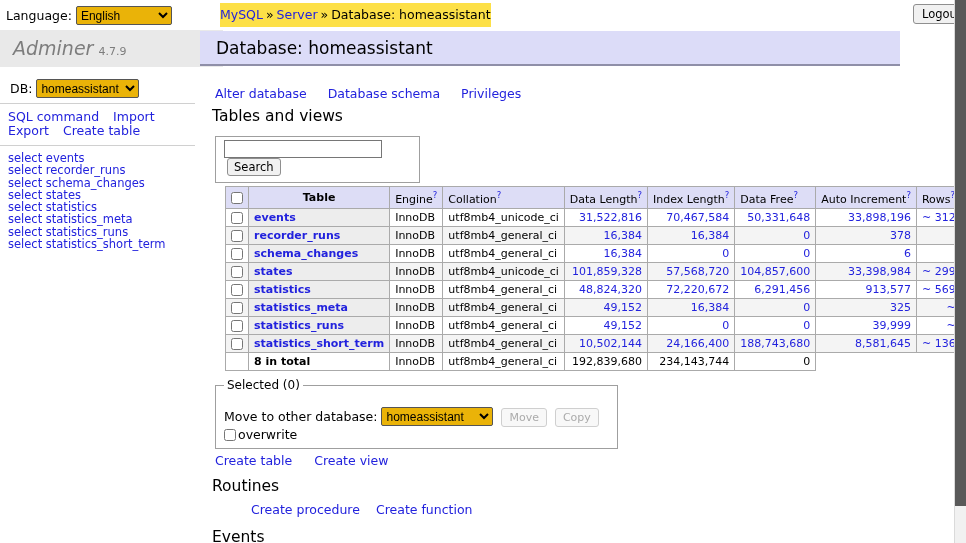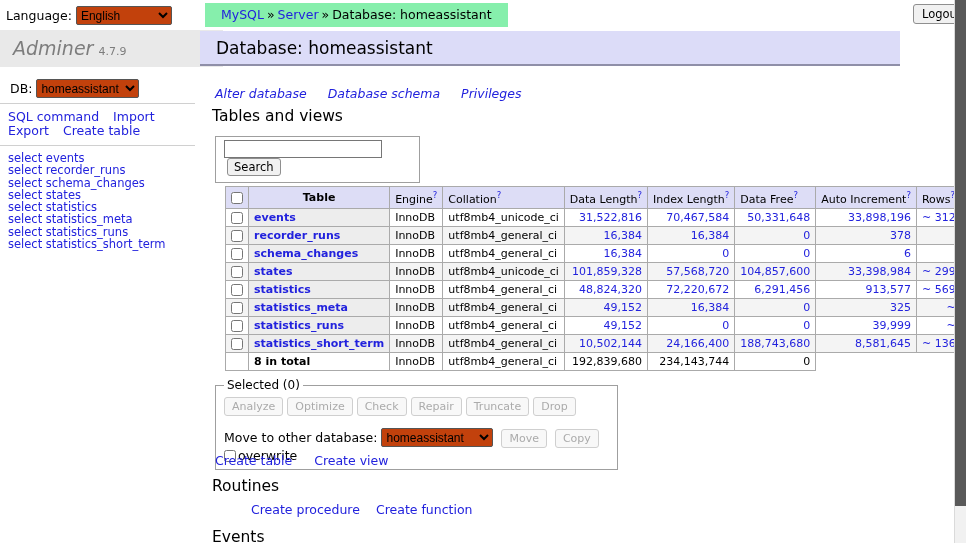--- a/index.html
+++ b/index.html
@@ -7,23 +7,23 @@
   body {
     width:966px; height:543px; position:relative; overflow:hidden;
     background:#fff; font-family:"DejaVu Sans", sans-serif; font-size:13px; color:#000;
   }
   a { color:#2222dd; text-decoration:none; cursor:pointer; }
   .abs { position:absolute; }
 
   
   #lang-row { top:6px; left:6px; }
   #lang-row label { font-size:12.5px; margin-right:4px; }
-  select { font-size:12px; height:19px; border:1px solid #555; background:#c2410c; border-radius:2px; }
+  select { font-size:12px; height:19px; border:1px solid #555; background:#eab308; border-radius:2px; }
   #language-select { width:96px; }
-  #breadcrumb { top:3px; left:205px; background:#86efac; padding:4px 16px 5px; font-size:12.5px; white-space:nowrap; }
+  #breadcrumb { top:3px; left:220px; background:#fde047; padding:4px 0 5px; font-size:12.5px; white-space:nowrap; }
   #breadcrumb .sep { color:#000; margin:0 3px; }
   .btn {
     font-family:"DejaVu Sans", sans-serif; font-size:11.5px; color:#000;
     background:#f1f1f1; border:1px solid #8f8f8f; border-radius:3px; padding:2px 8px; cursor:pointer;
   }
   .btn:disabled { color:#ababab; border-color:#cfcfcf; background:#f8f8f8; }
   #logout-button { top:4px; left:913px; }
 
   
   #logo-box { top:30px; left:0; width:223px; height:37px; background:#e9e9e9; line-height:37px; padding-left:13px; color:#7d7d7d; }
@@ -34,21 +34,21 @@
   #db-select { width:103px; }
   .side-hr { left:0; width:195px; border-top:1px solid #d0d0d0; height:0; }
   #side-links { top:110px; left:8px; width:180px; font-size:12.5px; line-height:14px; }
   #side-links a { margin-right:14px; white-space:nowrap; }
   #table-links { top:152px; left:8px; font-size:11.5px; line-height:12.3px; }
   #table-links a { display:block; white-space:nowrap; }
 
   
   #page-title-bar { top:31px; left:200px; width:700px; height:35px; background:#dcdcf8;
     border-bottom:2px solid #8f8fa8; line-height:34px; padding-left:16px; font-size:17px; }
-  #db-actions { top:86px; left:215px; font-size:12.5px;font-style:italic; }
+  #db-actions { top:86px; left:215px; font-size:12.5px; }
   #db-actions a { margin-right:17px; }
   .h3 { font-size:15.5px; font-weight:normal; color:#000; }
   #tables-heading { top:107px; left:212px; }
   fieldset { border:1px solid #9f9f9f; border-radius:0; margin:0; padding:3px 8px 6px; background:#fff; }
   legend { font-size:12px; padding:0 3px; }
   #search-fieldset { top:136px; left:215px; width:205px; }
   #search-input { width:158px; height:18px; border:1px solid #767676; font-size:12px; padding:1px 3px; }
   #search-fieldset .btn { margin-left:3px; padding:1px 6px; }
 
   
@@ -260,21 +260,20 @@
         <td class="num-black">192,839,680</td>
         <td class="num-black">234,143,744</td>
         <td class="num-black">0</td>
         <td class="noborder" colspan="3"></td>
       </tr>
     </tfoot>
 </table>
 
 <fieldset class="abs" id="selected-fieldset">
   <legend>Selected (0)</legend>
-  <div class="row1"><button class="btn" disabled="">Analyze</button><button class="btn" disabled="">Optimize</button><button class="btn" disabled="">Check</button><button class="btn" disabled="">Repair</button><button class="btn" disabled="">Truncate</button><button class="btn" disabled="">Drop</button></div>
   <div class="row2">
     <span>Move to other database:</span><select id="move-db-select"><option>homeassistant</option></select>
     <button class="btn" disabled="">Move</button>
     <button class="btn" disabled="">Copy</button>
     <input type="checkbox" id="overwrite-checkbox" style=""><label for="overwrite-checkbox" id="overwrite-label">overwrite</label>
   </div>
 </fieldset>
 
 <div class="abs" id="create-links">
   <a>Create table</a><a>Create view</a>

